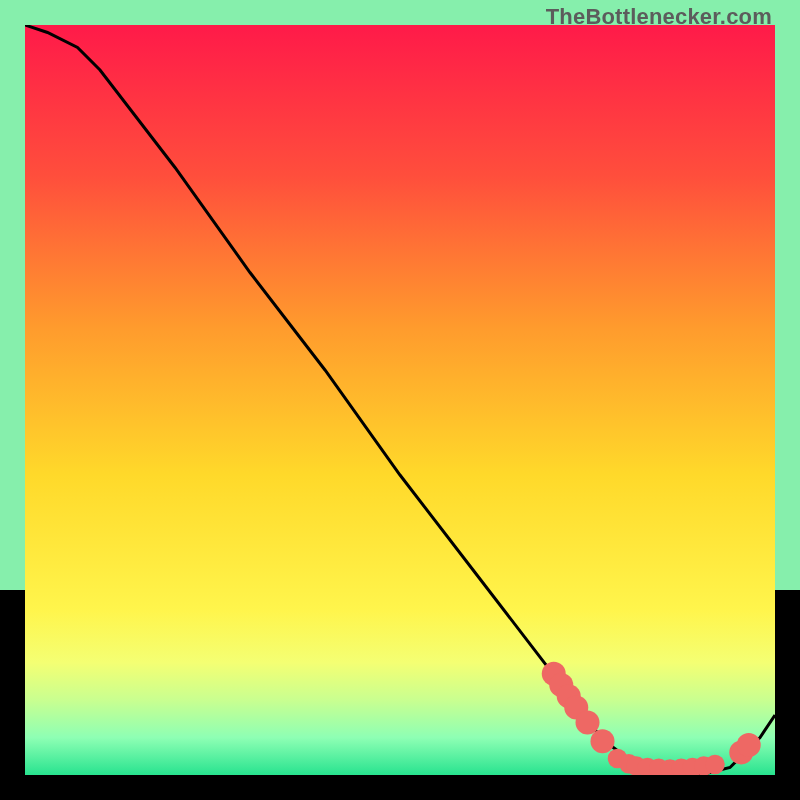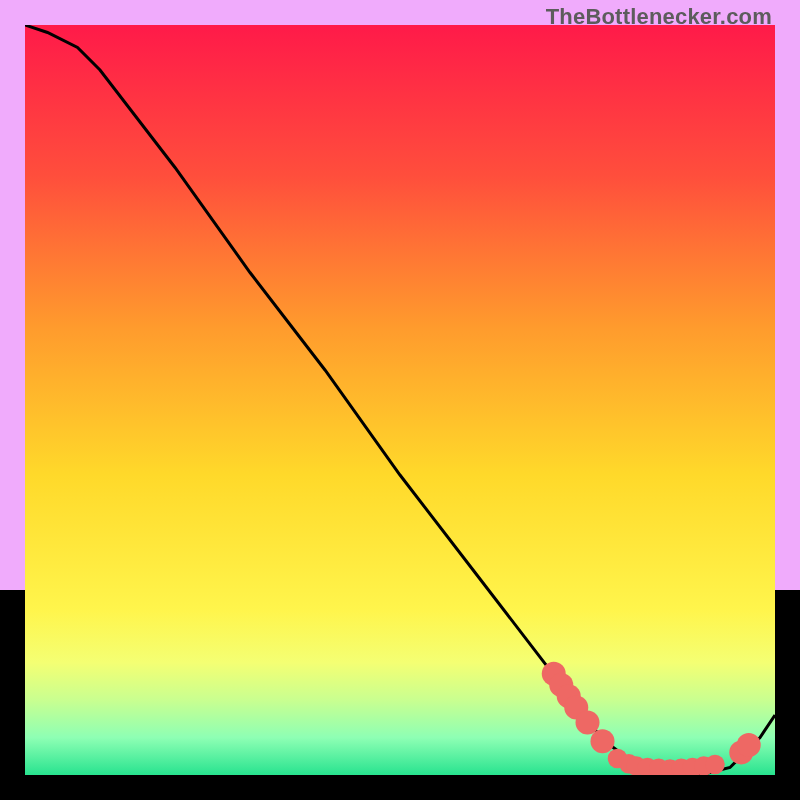--- a/index.html
+++ b/index.html
@@ -8,21 +8,21 @@
     width: 800px;
     height: 800px;
     background: #000000;
     font-family: Arial, Helvetica, sans-serif;
     overflow: hidden;
   }
   .stage {
     position: relative;
     width: 800px;
     height: 590px;
-    background: #f0abfc;
+    background: #86efac;
   }
   .plot {
     position: absolute;
     left: 25px;
     top: 25px;
     width: 750px;
     height: 750px;
   }
   .watermark {
     position: absolute;

